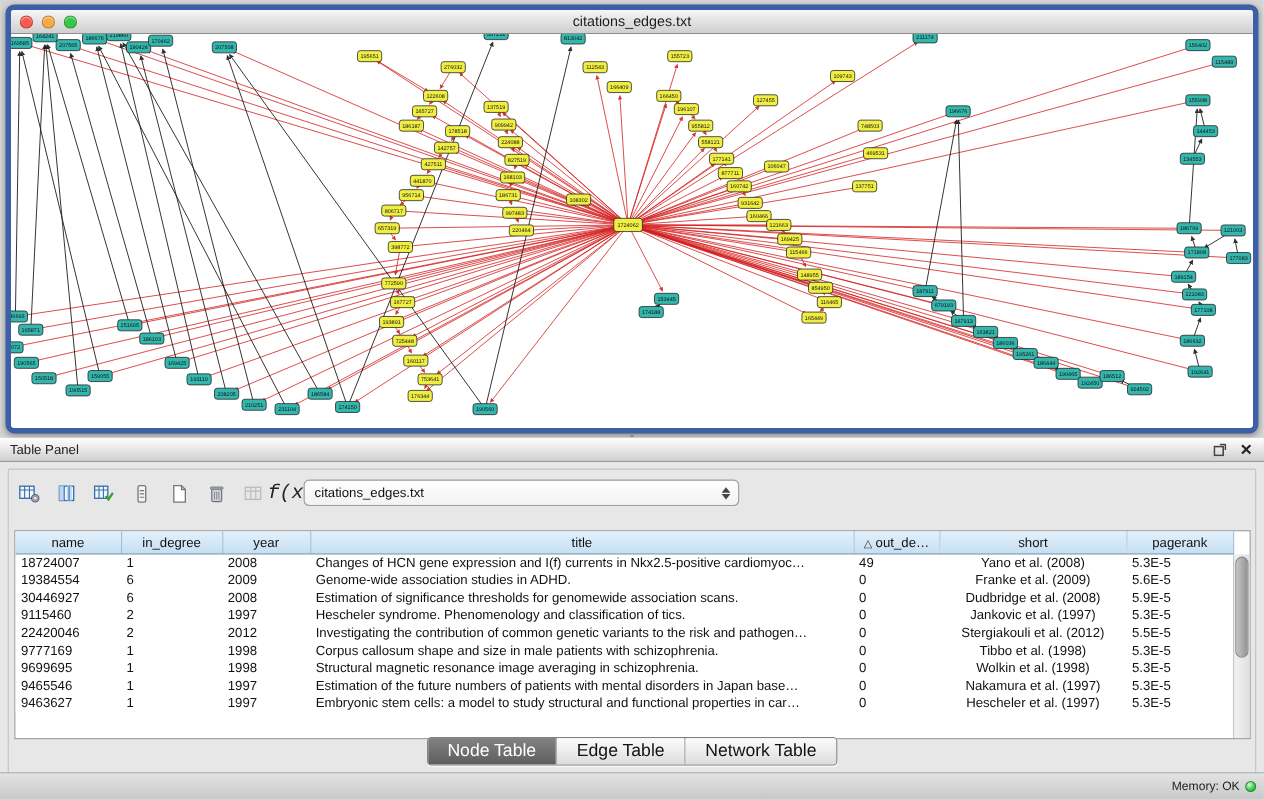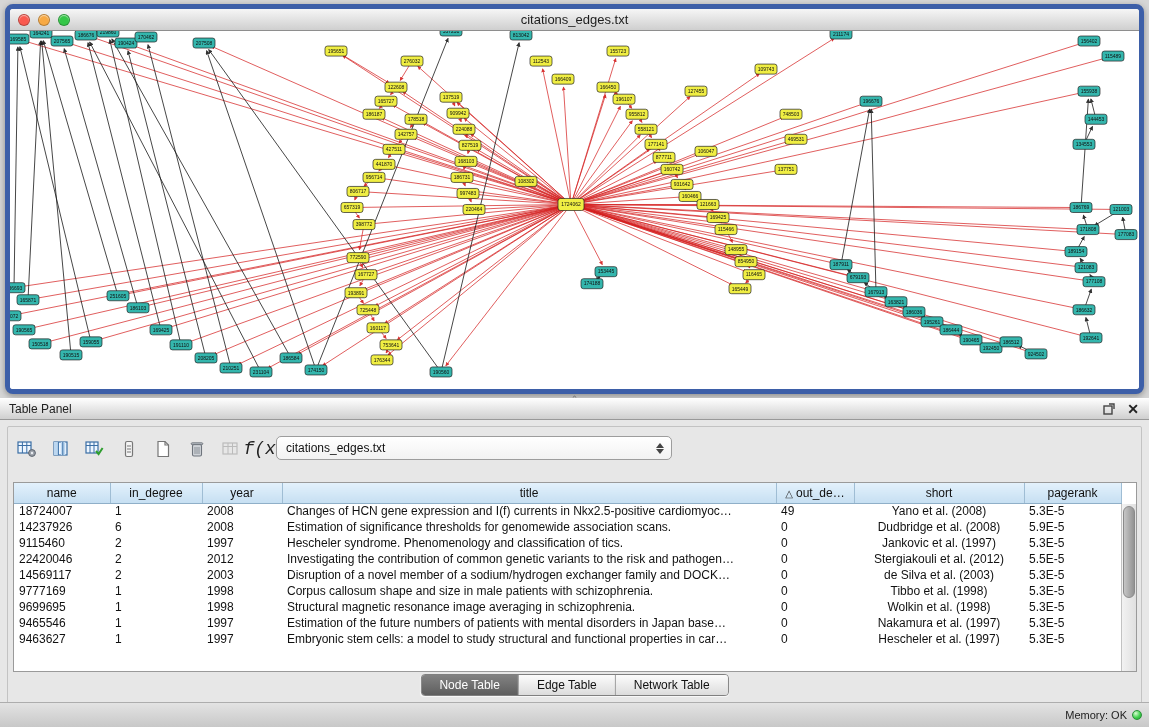--- a/index.html
+++ b/index.html
@@ -68,21 +68,21 @@
   .sort-tri { font-size:10px; margin-right:3px; color:#333; }
   .vscroll { position:absolute; right:0; top:21px; bottom:0; width:15px;
     background:linear-gradient(to right,#f2f2f2,#e0e0e0); border-left:1px solid #c2c2c2; }
   .vthumb { position:absolute; top:2px; left:1px; width:12px; height:92px; border-radius:7px;
     background:linear-gradient(to right,#c6c6c6,#939393); border:1px solid #8a8a8a; }
 
   
   .tabs { position:absolute; left:50%; bottom:15px; transform:translateX(-50%);
     display:flex; border:1px solid #808080; border-radius:4px; overflow:hidden;
     box-shadow:0 1px 1px rgba(255,255,255,.8); }
-  .tab { padding:3px 18px; font-size:12px; color:#111;
+  .tab { padding:3px 18px; font-size:16px; color:#111;
     background:linear-gradient(#fcfcfc,#dcdcdc); border-right:1px solid #9a9a9a; cursor:default; }
   .tab:last-child { border-right:none; }
   .tab.active { background:linear-gradient(#828282,#5e5e5e); color:#fff; }
 
   
   .statusbar { position:absolute; left:0; bottom:0; width:1149px; height:16px;
     background:linear-gradient(#e3e3e3,#c8c8c8); border-top:1px solid #adadad;
     display:flex; align-items:center; justify-content:flex-end; padding:12px 7px;
     font-size:11px; color:#222; }
   .mem-dot { width:10px; height:10px; border-radius:50%; margin-left:5px;
@@ -844,21 +844,30 @@
           <tr>
             <td>18724007</td>
             <td>1</td>
             <td>2008</td>
             <td>Changes of HCN gene expression and I(f) currents in Nkx2.5-positive cardiomyoc…</td>
             <td>49</td>
             <td class="center">Yano et al. (2008)</td>
             <td>5.3E-5</td>
           </tr>
           <tr>
-            <td>14237926</td>
+            <td>19384554</td>
+            <td>6</td>
+            <td>2009</td>
+            <td>Genome-wide association studies in ADHD.</td>
+            <td>0</td>
+            <td class="center">Franke et al. (2009)</td>
+            <td>5.6E-5</td>
+          </tr>
+          <tr>
+            <td>30446927</td>
             <td>6</td>
             <td>2008</td>
             <td>Estimation of significance thresholds for genomewide association scans.</td>
             <td>0</td>
             <td class="center">Dudbridge et al. (2008)</td>
             <td>5.9E-5</td>
           </tr>
           <tr>
             <td>9115460</td>
             <td>2</td>
@@ -869,29 +878,20 @@
             <td>5.3E-5</td>
           </tr>
           <tr>
             <td>22420046</td>
             <td>2</td>
             <td>2012</td>
             <td>Investigating the contribution of common genetic variants to the risk and pathogen…</td>
             <td>0</td>
             <td class="center">Stergiakouli et al. (2012)</td>
             <td>5.5E-5</td>
-          </tr>
-          <tr>
-            <td>14569117</td>
-            <td>2</td>
-            <td>2003</td>
-            <td>Disruption of a novel member of a sodium/hydrogen exchanger family and DOCK…</td>
-            <td>0</td>
-            <td class="center">de Silva et al. (2003)</td>
-            <td>5.3E-5</td>
           </tr>
           <tr>
             <td>9777169</td>
             <td>1</td>
             <td>1998</td>
             <td>Corpus callosum shape and size in male patients with schizophrenia.</td>
             <td>0</td>
             <td class="center">Tibbo et al. (1998)</td>
             <td>5.3E-5</td>
           </tr>

